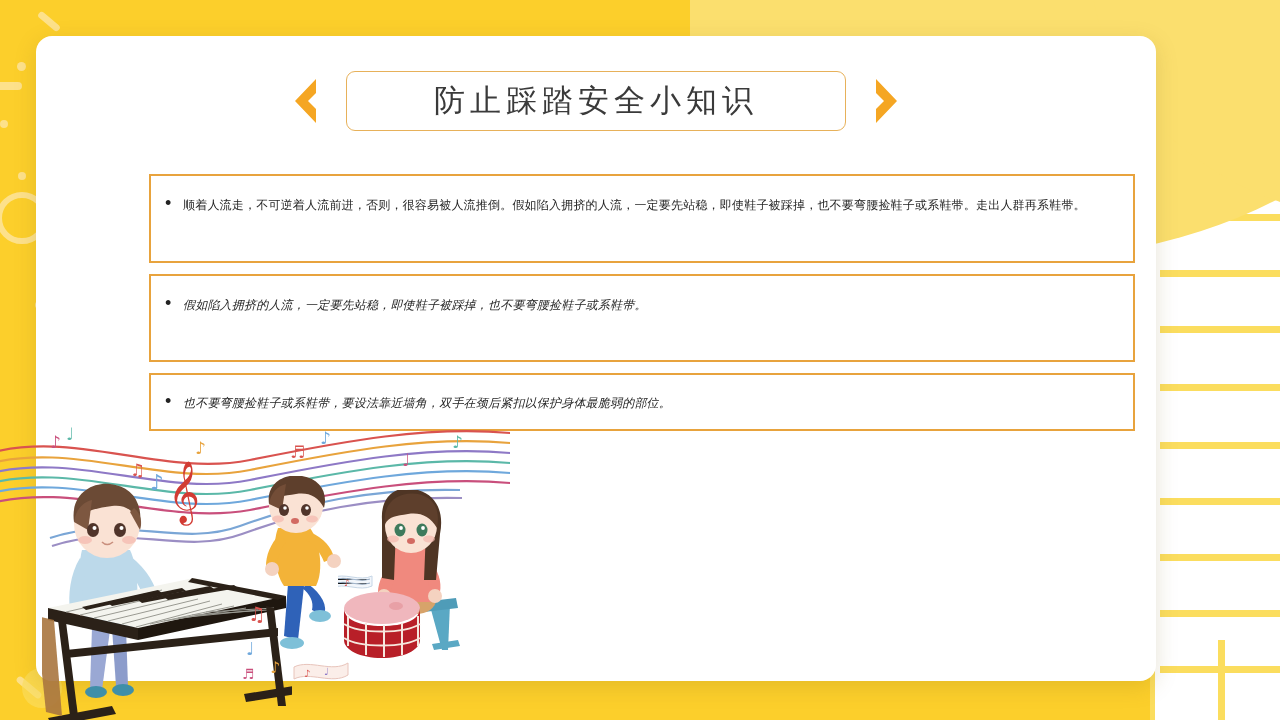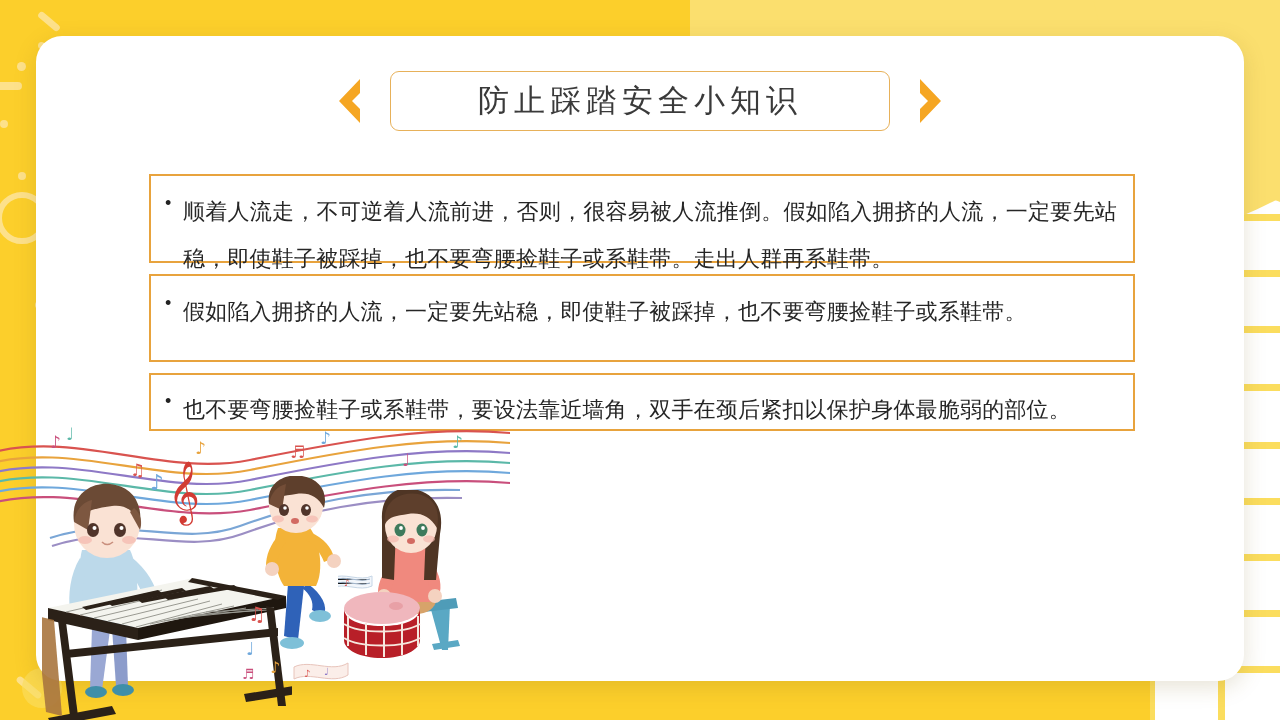--- a/index.html
+++ b/index.html
@@ -41,22 +41,22 @@
 
   
   .dot{position:absolute;border-radius:50%;background:#FDE18B;}
   .ring{
     position:absolute;border-radius:50%;border:6px solid #FDE18B;background:transparent;
   }
   .dash{position:absolute;background:#FDE18B;border-radius:4px;}
 
   
   .card{
-    position:absolute;left:36px;top:36px;width:1208px;height:645px;
-    background:#ffffff;border-radius:26px;
+    position:absolute;left:36px;top:36px;width:1120px;height:645px;
+    background:#ffffff;border-radius:16px;
     box-shadow:0 6px 22px rgba(120,100,30,.18);
     overflow:hidden;
   }
 
   
   .title-row{
     position:absolute;left:0;top:30px;width:100%;height:70px;
     display:flex;align-items:center;justify-content:center;gap:26px;
   }
   .chev{width:34px;height:48px;flex:0 0 auto;}
@@ -79,25 +79,25 @@
   .bx2{height:88px;}
   .bx3{height:58px;}
   .bx-inner{
     display:flex;padding:12px 16px 0 14px;
   }
   .bx3 .bx-inner{padding-top:11px;}
   .bullet{
     flex:0 0 auto;width:18px;font-size:18px;line-height:31px;color:#222;text-align:left;
   }
   .btext{
-    flex:1 1 auto;font-size:22px;line-height:47px;color:#262626;
+    flex:1 1 auto;font-size:12px;line-height:35px;color:#262626;
     letter-spacing:.2px;text-align:justify;
     font-family:"DejaVu Sans","Liberation Sans",sans-serif;
   }
-  .bx2 .btext,.bx3 .btext{text-align:left;}
+  .bx2 .btext,.bx3 .btext{text-align:left;font-style:italic;}
 
   
   .illus{position:absolute;left:-10px;top:418px;width:520px;height:302px;}
   .staff{position:absolute;left:0;top:0;width:520px;height:130px;}
   .kid{position:absolute;}
 </style>
 </head>
 <body>
 
 <div class="slide">

